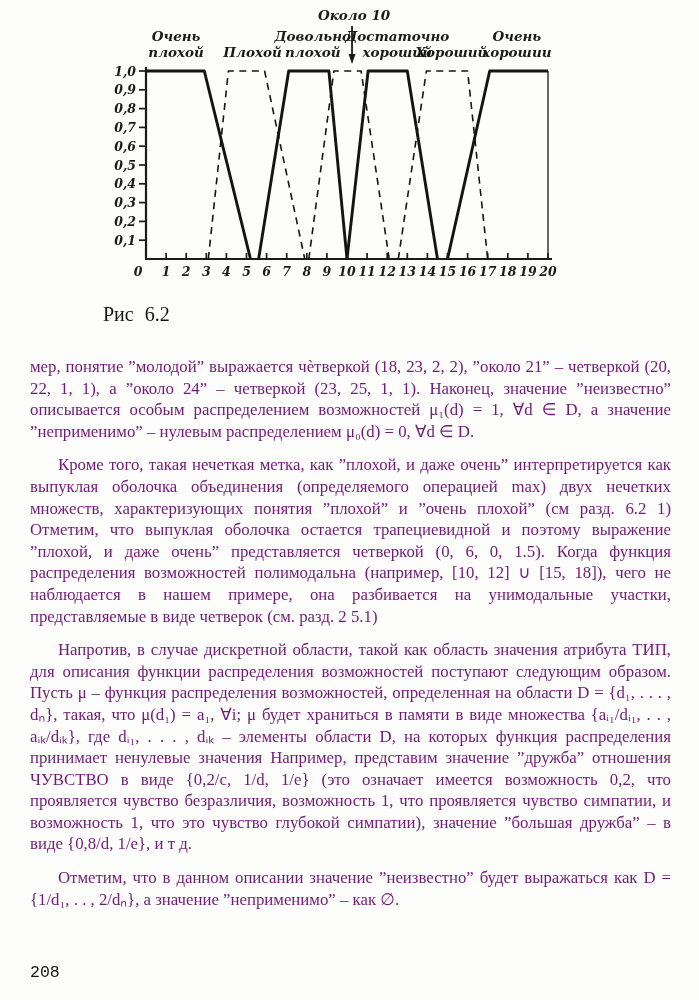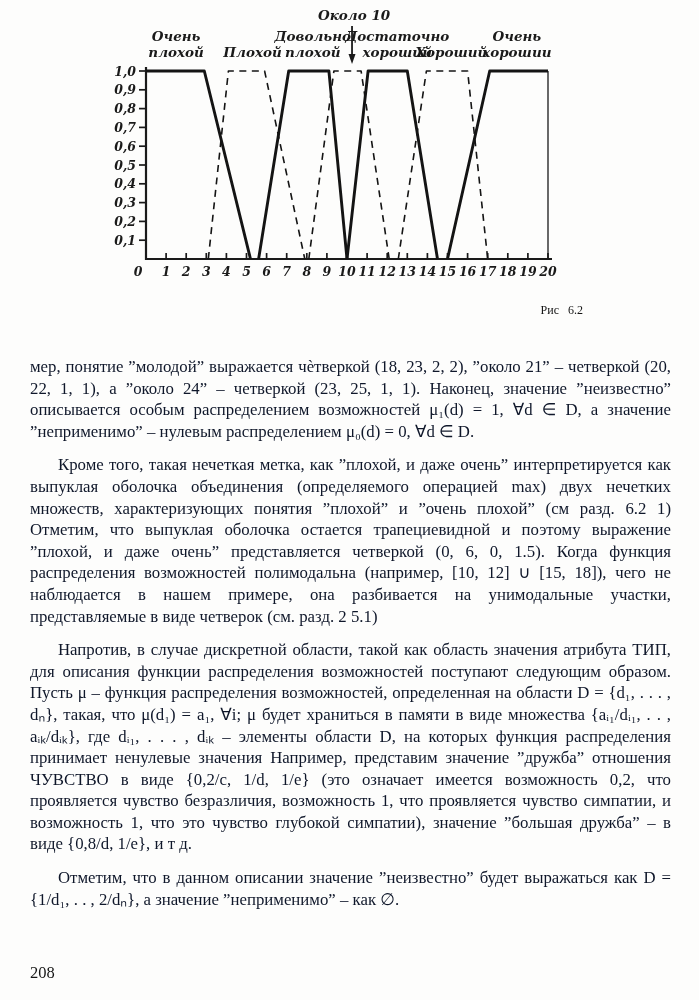--- a/index.html
+++ b/index.html
@@ -9,33 +9,33 @@
     font-family:"Liberation Serif", serif;
     color:#181818;
   }
   .page {
     position:relative; width:699px; height:1000px;
     background:#fdfdfc; overflow:hidden;
   }
   .figure { position:absolute; left:103px; top:4px; width:480px; }
   #chart { display:block; }
   .caption {
-    width:480px; margin-top:13px; text-align:right;
-    font-size:12px; word-spacing:6px; color:#141414;
+    width:480px; margin-top:13px; text-align:left;
+    font-size:20px; word-spacing:6px; color:#141414;
   }
   .text-block {
     position:absolute; left:30px; top:356px; width:641px;
     font-size:16.8px; line-height:21.6px;
-    text-align:justify; color:#0f172a;
+    text-align:justify; color:#701a75;
   }
   .text-block p { margin:0 0 12px 0; text-indent:28px; }
   .text-block p.noindent { text-indent:0; }
   .page-number {
     position:absolute; left:30px; top:963px;
-    font-size:16.5px; color:#161616;
+    font-size:16.5px; color:#161616;font-family:Liberation Mono, monospace;
   }
   
   .axis  { stroke:#1a1a1a; stroke-width:2.2; fill:none; }
   .thin  { stroke:#1a1a1a; stroke-width:1.3; }
   .tick  { stroke:#1a1a1a; stroke-width:1.7; }
   .curve { fill:none; stroke:#141414; stroke-width:2.9; stroke-linejoin:round; stroke-linecap:butt; }
   .curve.dashed { stroke-width:1.6; stroke-dasharray:7 5.5; }
   .ytick, .xtick { font-family:"DejaVu Serif", serif; font-style:italic; font-weight:bold; font-size:12.5px; fill:#1a1a1a; }
   .toplabel { font-family:"DejaVu Serif", serif; font-style:italic; font-weight:bold; font-size:13.5px; fill:#1a1a1a; }
   .arrow { stroke:#1a1a1a; stroke-width:1.8; }

